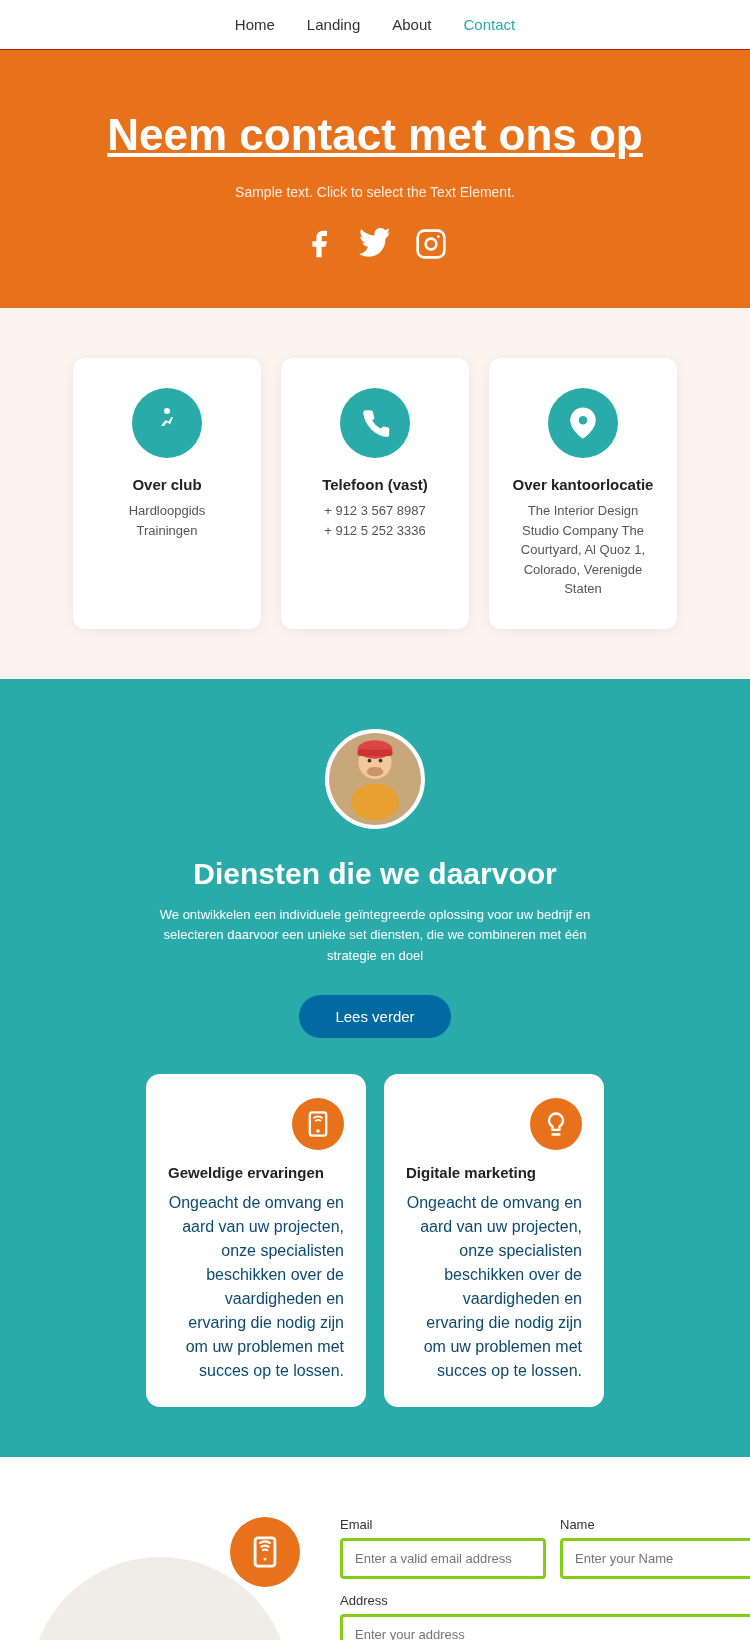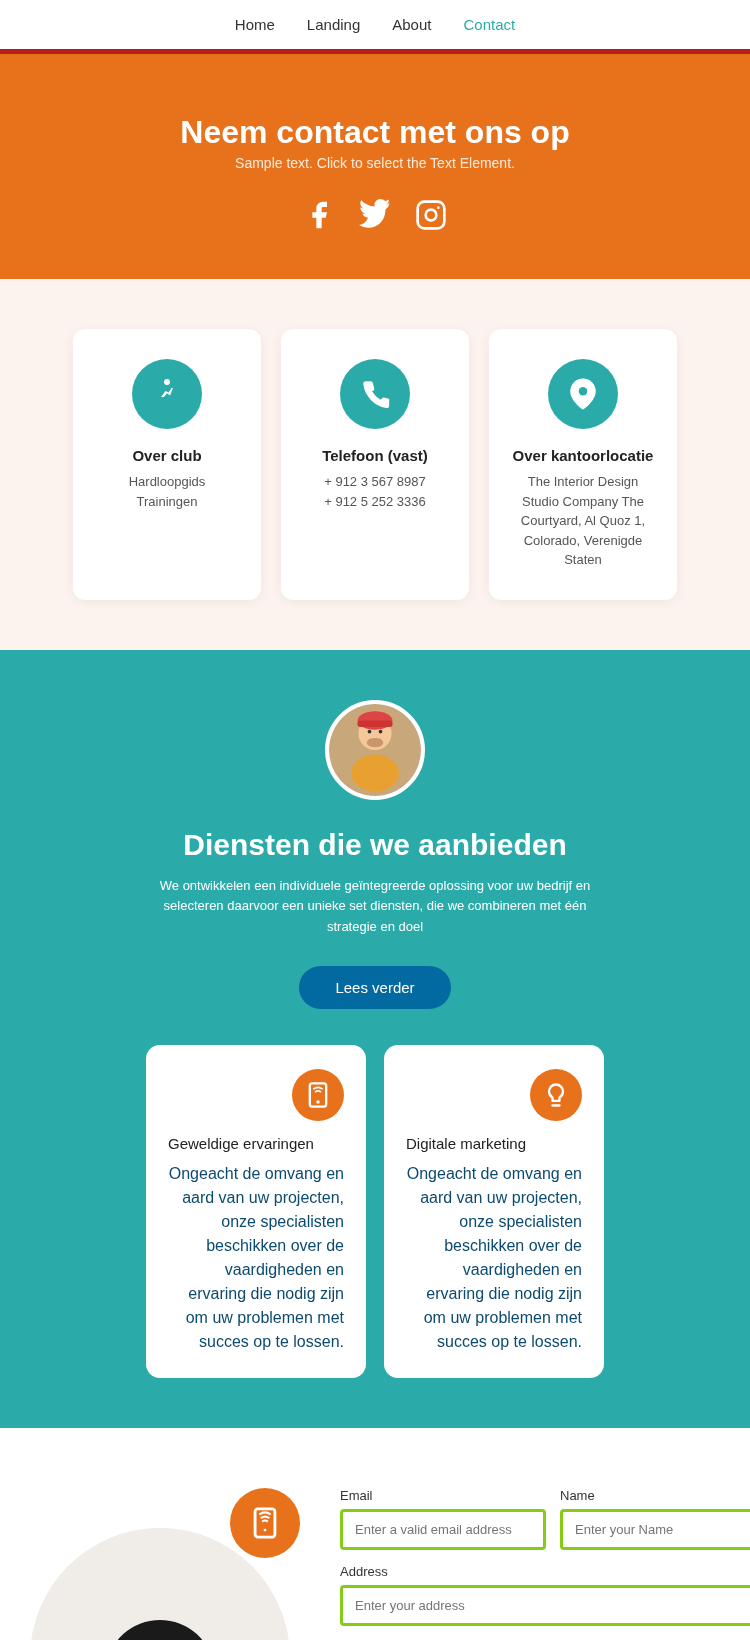--- a/index.html
+++ b/index.html
@@ -1,30 +1,30 @@
 <!DOCTYPE html>
 <html><head>
   <meta charset="utf-8">
   <style>
     * { box-sizing: border-box; margin: 0; padding: 0; }
     body { font-family: Arial, sans-serif; background: #fff; width: 750px; }
 
     
     nav {
       display: flex; justify-content: center; gap: 32px;
-      padding: 16px 0; background: #fff; border-bottom: 5px solid #b91c1c;
+      padding: 16px 0; background: #fff; border-bottom: 1px solid #b91c1c;
     }
     nav a { text-decoration: none; color: #333; font-size: 15px; }
     nav a.active { color: #2aabaa; }
 
     
     .hero {
       background: #e8721c; padding: 60px 40px 40px; text-align: center; color: #fff;
     }
-    .hero h1 { font-size: 32px; font-weight: 700; margin-bottom: 4px; }
+    .hero h1 { font-size: 44px; font-weight: 700; margin-bottom: 24px; text-decoration: underline; }
     .hero .subtitle { font-size: 14px; color: rgba(255,255,255,0.85); margin-bottom: 28px; }
     .hero .social-icons { display: flex; justify-content: center; gap: 24px; font-size: 32px; }
     .hero .social-icons span { cursor: pointer; }
 
     
     .cards-section {
       background: #fdf3ee; padding: 50px 30px;
       display: flex; justify-content: center; gap: 20px; flex-wrap: wrap;
     }
     .card {
@@ -58,21 +58,21 @@
     .service-cards { display: flex; gap: 18px; justify-content: center; flex-wrap: wrap; }
     .service-card {
       background: #fff; border-radius: 14px; padding: 24px 22px;
       width: 220px; text-align: left; position: relative;
     }
     .service-icon {
       width: 52px; height: 52px; border-radius: 50%;
       background: #e8721c; display: flex; align-items: center; justify-content: center;
       font-size: 22px; color: #fff; margin-bottom: 14px; margin-left: auto;
     }
-    .service-card h4 { font-size: 15px; font-weight: 400; color: #222; margin-bottom: 10px; margin-top: 13px; }
+    .service-card h4 { font-size: 15px; font-weight: 700; color: #222; margin-bottom: 10px; margin-top: 13px; }
     .service-card p { font-size: 16px; color: #0c4a6e; line-height: 1.5; text-align: right; }
 
     
     .contact-section {
       background: #fff; padding: 60px 30px; display: flex; gap: 30px; align-items: flex-start;
     }
     .contact-left { position: relative; width: 280px; flex-shrink: 0; }
     .contact-avatar {
       width: 260px; height: 260px; border-radius: 50%; overflow: hidden;
       background: #f0f0f0; margin-top: 40px;
@@ -178,21 +178,21 @@
 
       <ellipse cx="50" cy="75" rx="26" ry="20" fill="#e8a030"></ellipse>
 
       <circle cx="44" cy="30" r="2" fill="#333"></circle>
       <circle cx="56" cy="30" r="2" fill="#333"></circle>
       <path d="M44 38 Q50 44 56 38" stroke="#a06040" stroke-width="1.5" fill="none"></path>
 
       <ellipse cx="50" cy="42" rx="9" ry="5" fill="#c8966a"></ellipse>
     </svg>
   </div>
-  <h2>Diensten die we aanbieden</h2>
+  <h2>Diensten die we daarvoor</h2>
   <p class="desc">We ontwikkelen een individuele geïntegreerde oplossing voor uw bedrijf en selecteren daarvoor een unieke set diensten, die we combineren met één strategie en doel</p>
   <button class="lees-btn">Lees verder</button>
 
   <div class="service-cards">
 
     <div class="service-card">
       <div class="service-icon">
         <svg width="28" height="28" viewBox="0 0 24 24" fill="none" stroke="white" stroke-width="2">
             <rect x="5" y="2" width="14" height="20" rx="2" ry="2"></rect>
             <line x1="12" y1="18" x2="12.01" y2="18" stroke-width="3" stroke-linecap="round"></line>

